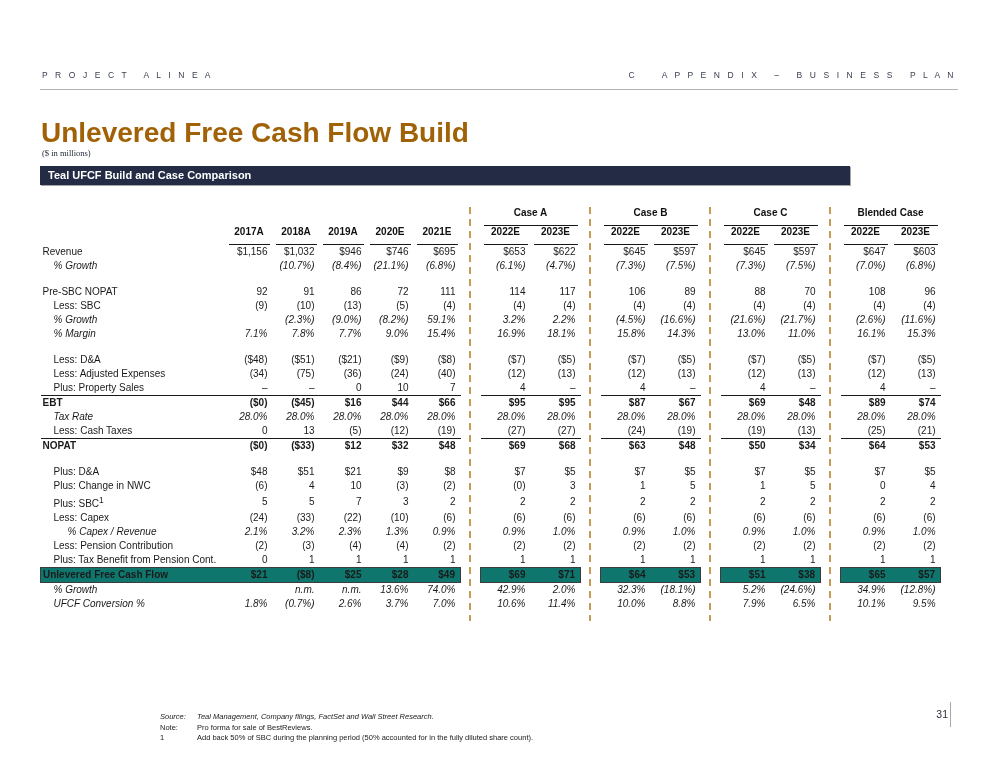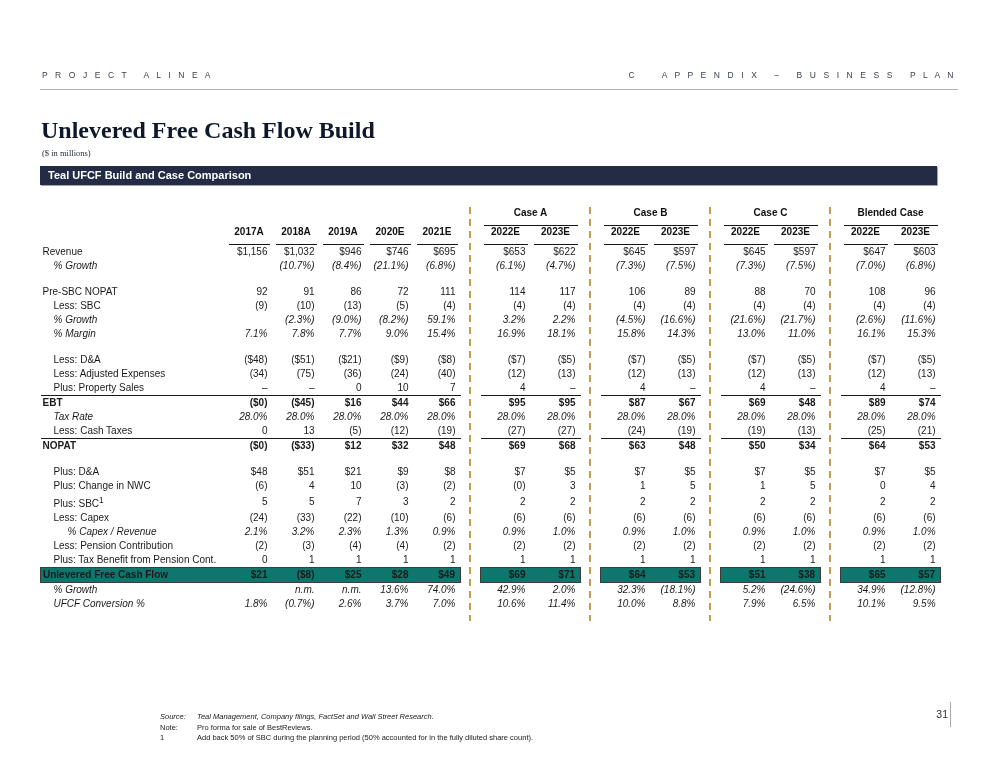--- a/index.html
+++ b/index.html
@@ -12,29 +12,29 @@
   .top-header {
     position:absolute; top:70px; left:42px; right:44px;
     display:flex; justify-content:space-between;
     font-size:8.5px; letter-spacing:2.6px; color:#3c4150; font-weight:400;
   }
   .top-header span { white-space:pre; }
   .header-rule { position:absolute; top:89px; left:40px; width:918px; height:1px; background:#b3b3b3; border:none; }
   
   .title {
     position:absolute; top:117px; left:41px;
-    font-family:Liberation Serif, serif; font-weight:bold; font-size:24px; color:#0f172a;
+    font-family:Liberation Sans, sans-serif; font-weight:bold; font-size:28px; color:#a16207;
   }
   .subtitle {
     position:absolute; top:148px; left:42px;
     font-family:"Liberation Serif", serif; font-size:8.5px; color:#1d2433;
   }
   
   .section-bar {
-    position:absolute; top:166px; left:40px; width:897px; height:19px;
+    position:absolute; top:166px; left:40px; width:810px; height:19px;
     background:#232b45; color:#ffffff; font-size:11px; font-weight:bold;
     line-height:19px; padding-left:8px;
     box-shadow:1px 1px 0 rgba(90,90,90,0.55);
   }
   
   .table-wrap { position:absolute; top:207px; left:40px; width:900px; }
   table { border-collapse:collapse; table-layout:fixed; width:900px; font-size:10px; font-family:"Liberation Sans", sans-serif; }
   col.c-lbl{width:185px;} col.c-h{width:47px;} col.c-s{width:20px;} col.c-c{width:50px;}
   thead th { font-weight:bold; font-size:10px; vertical-align:bottom; padding:0; height:17px; color:#111; }
   .u { border-bottom:1.5px solid #161616; padding-bottom:7px; margin:0 3px; text-align:center; }

